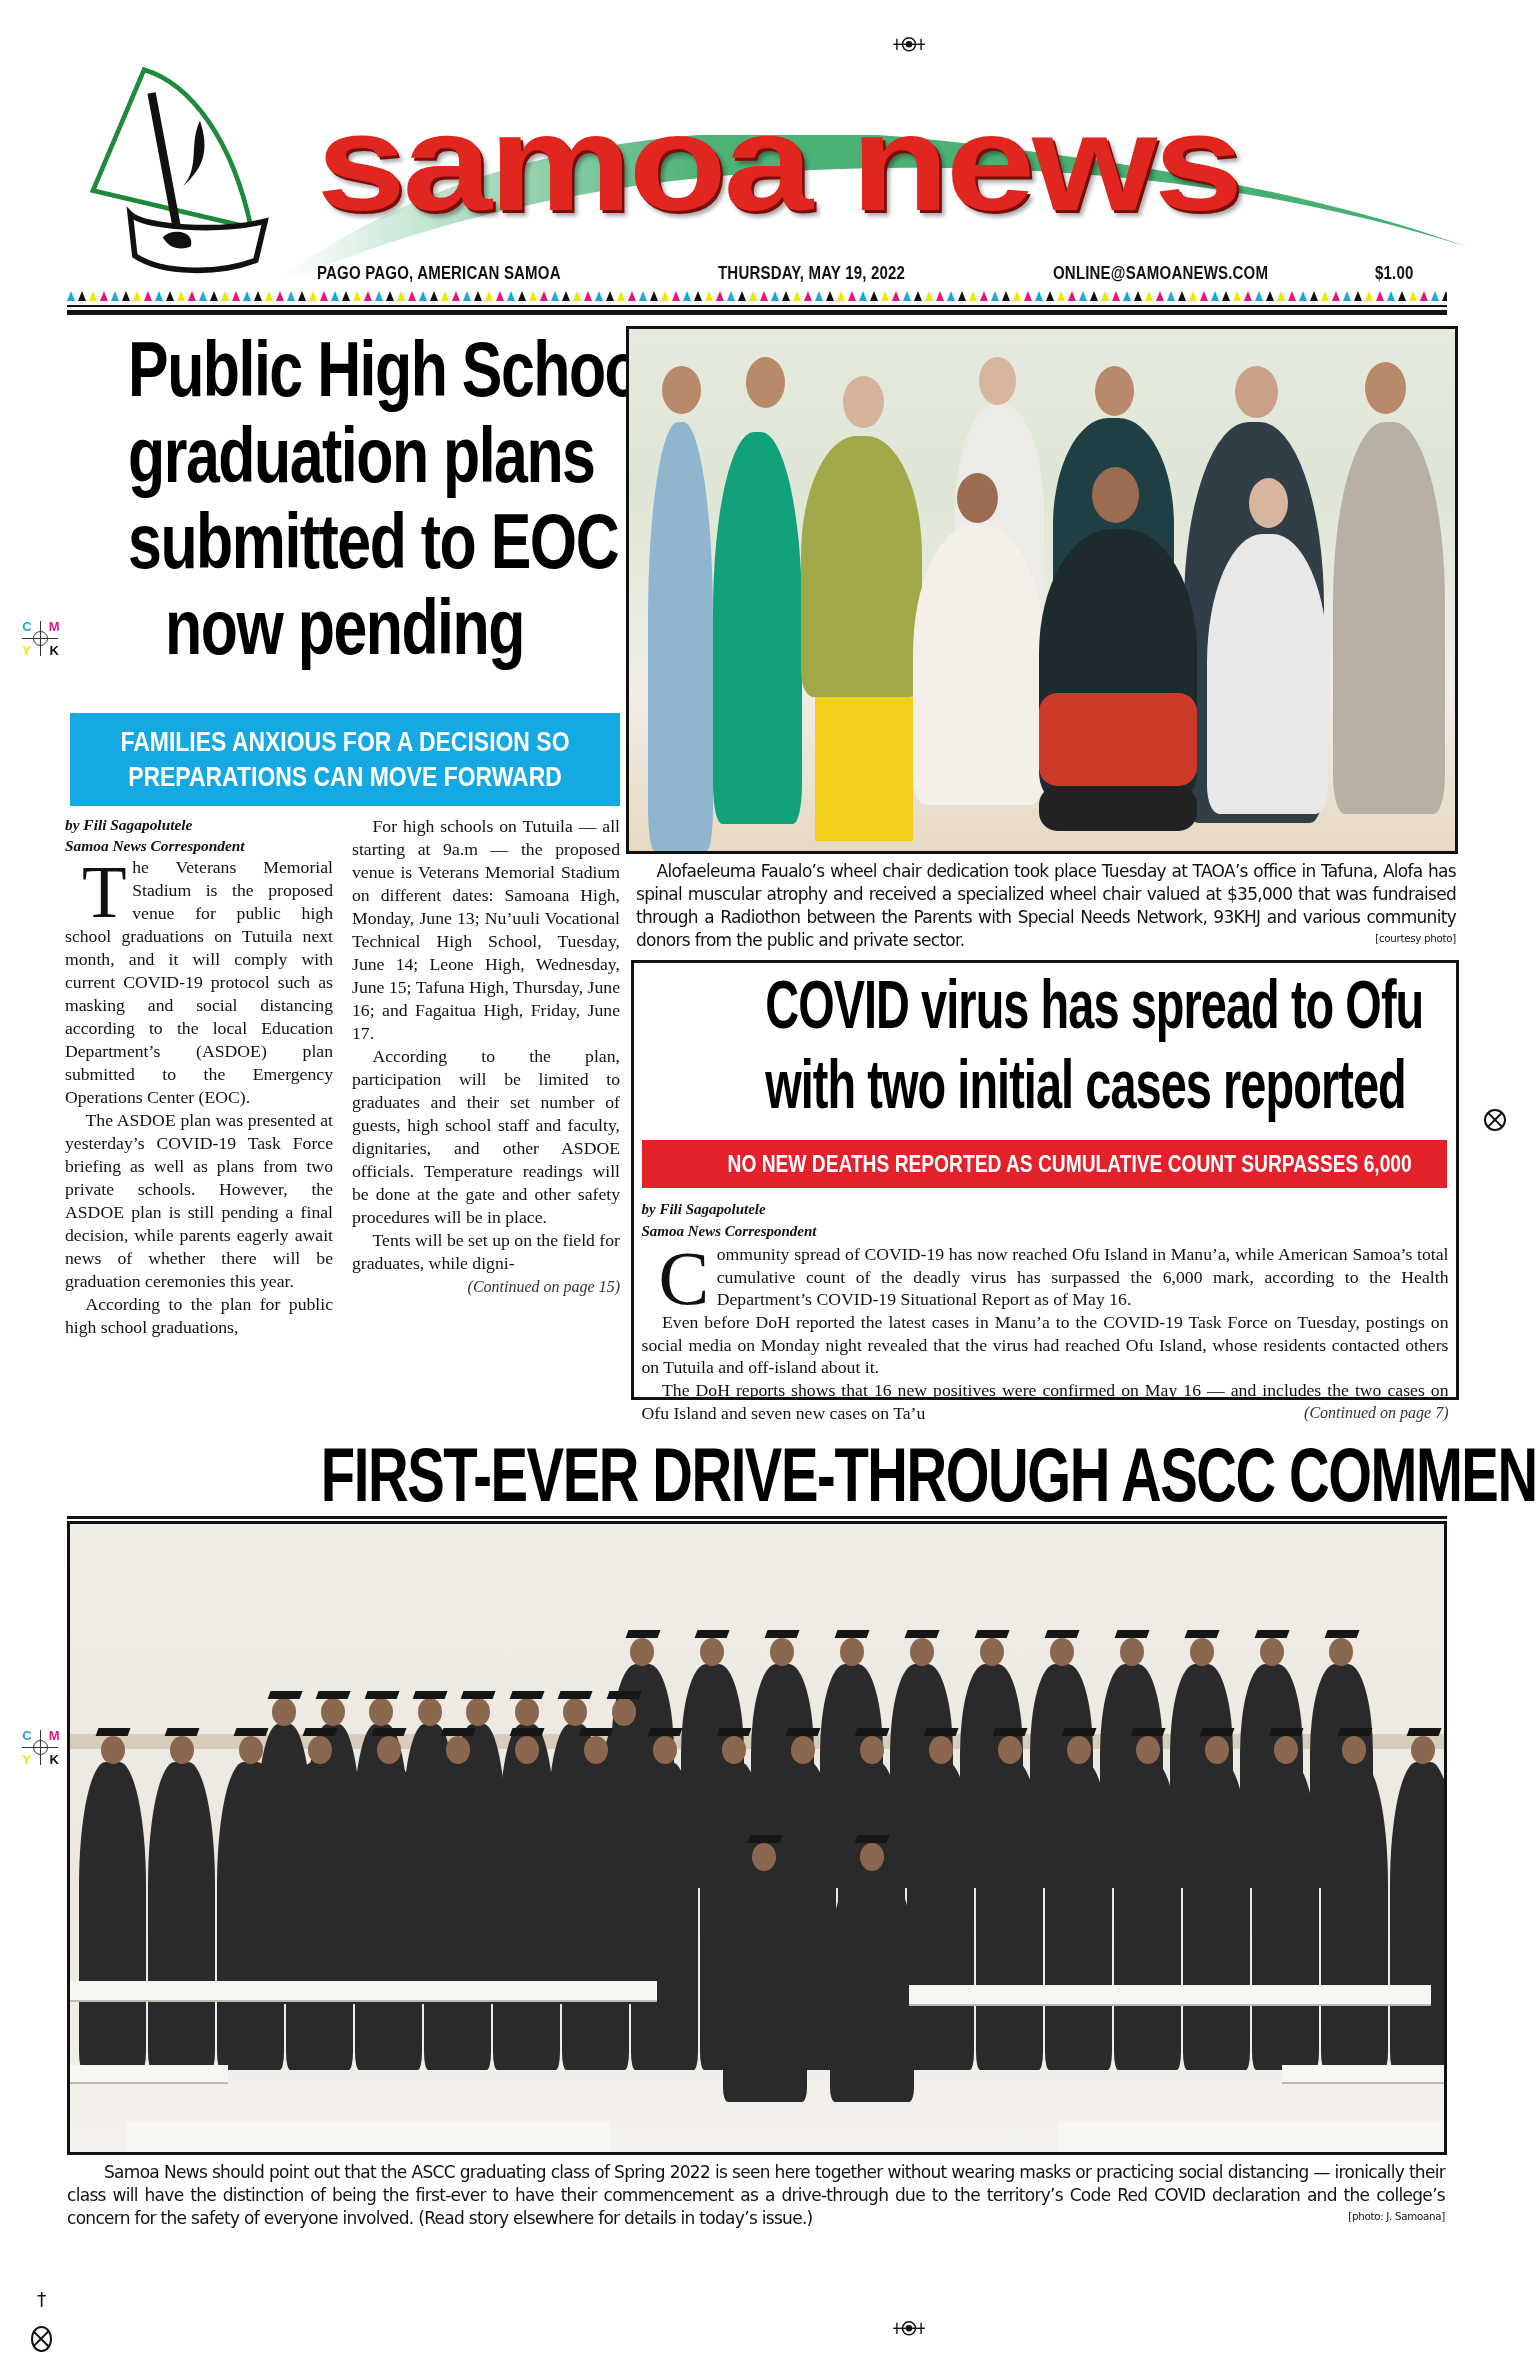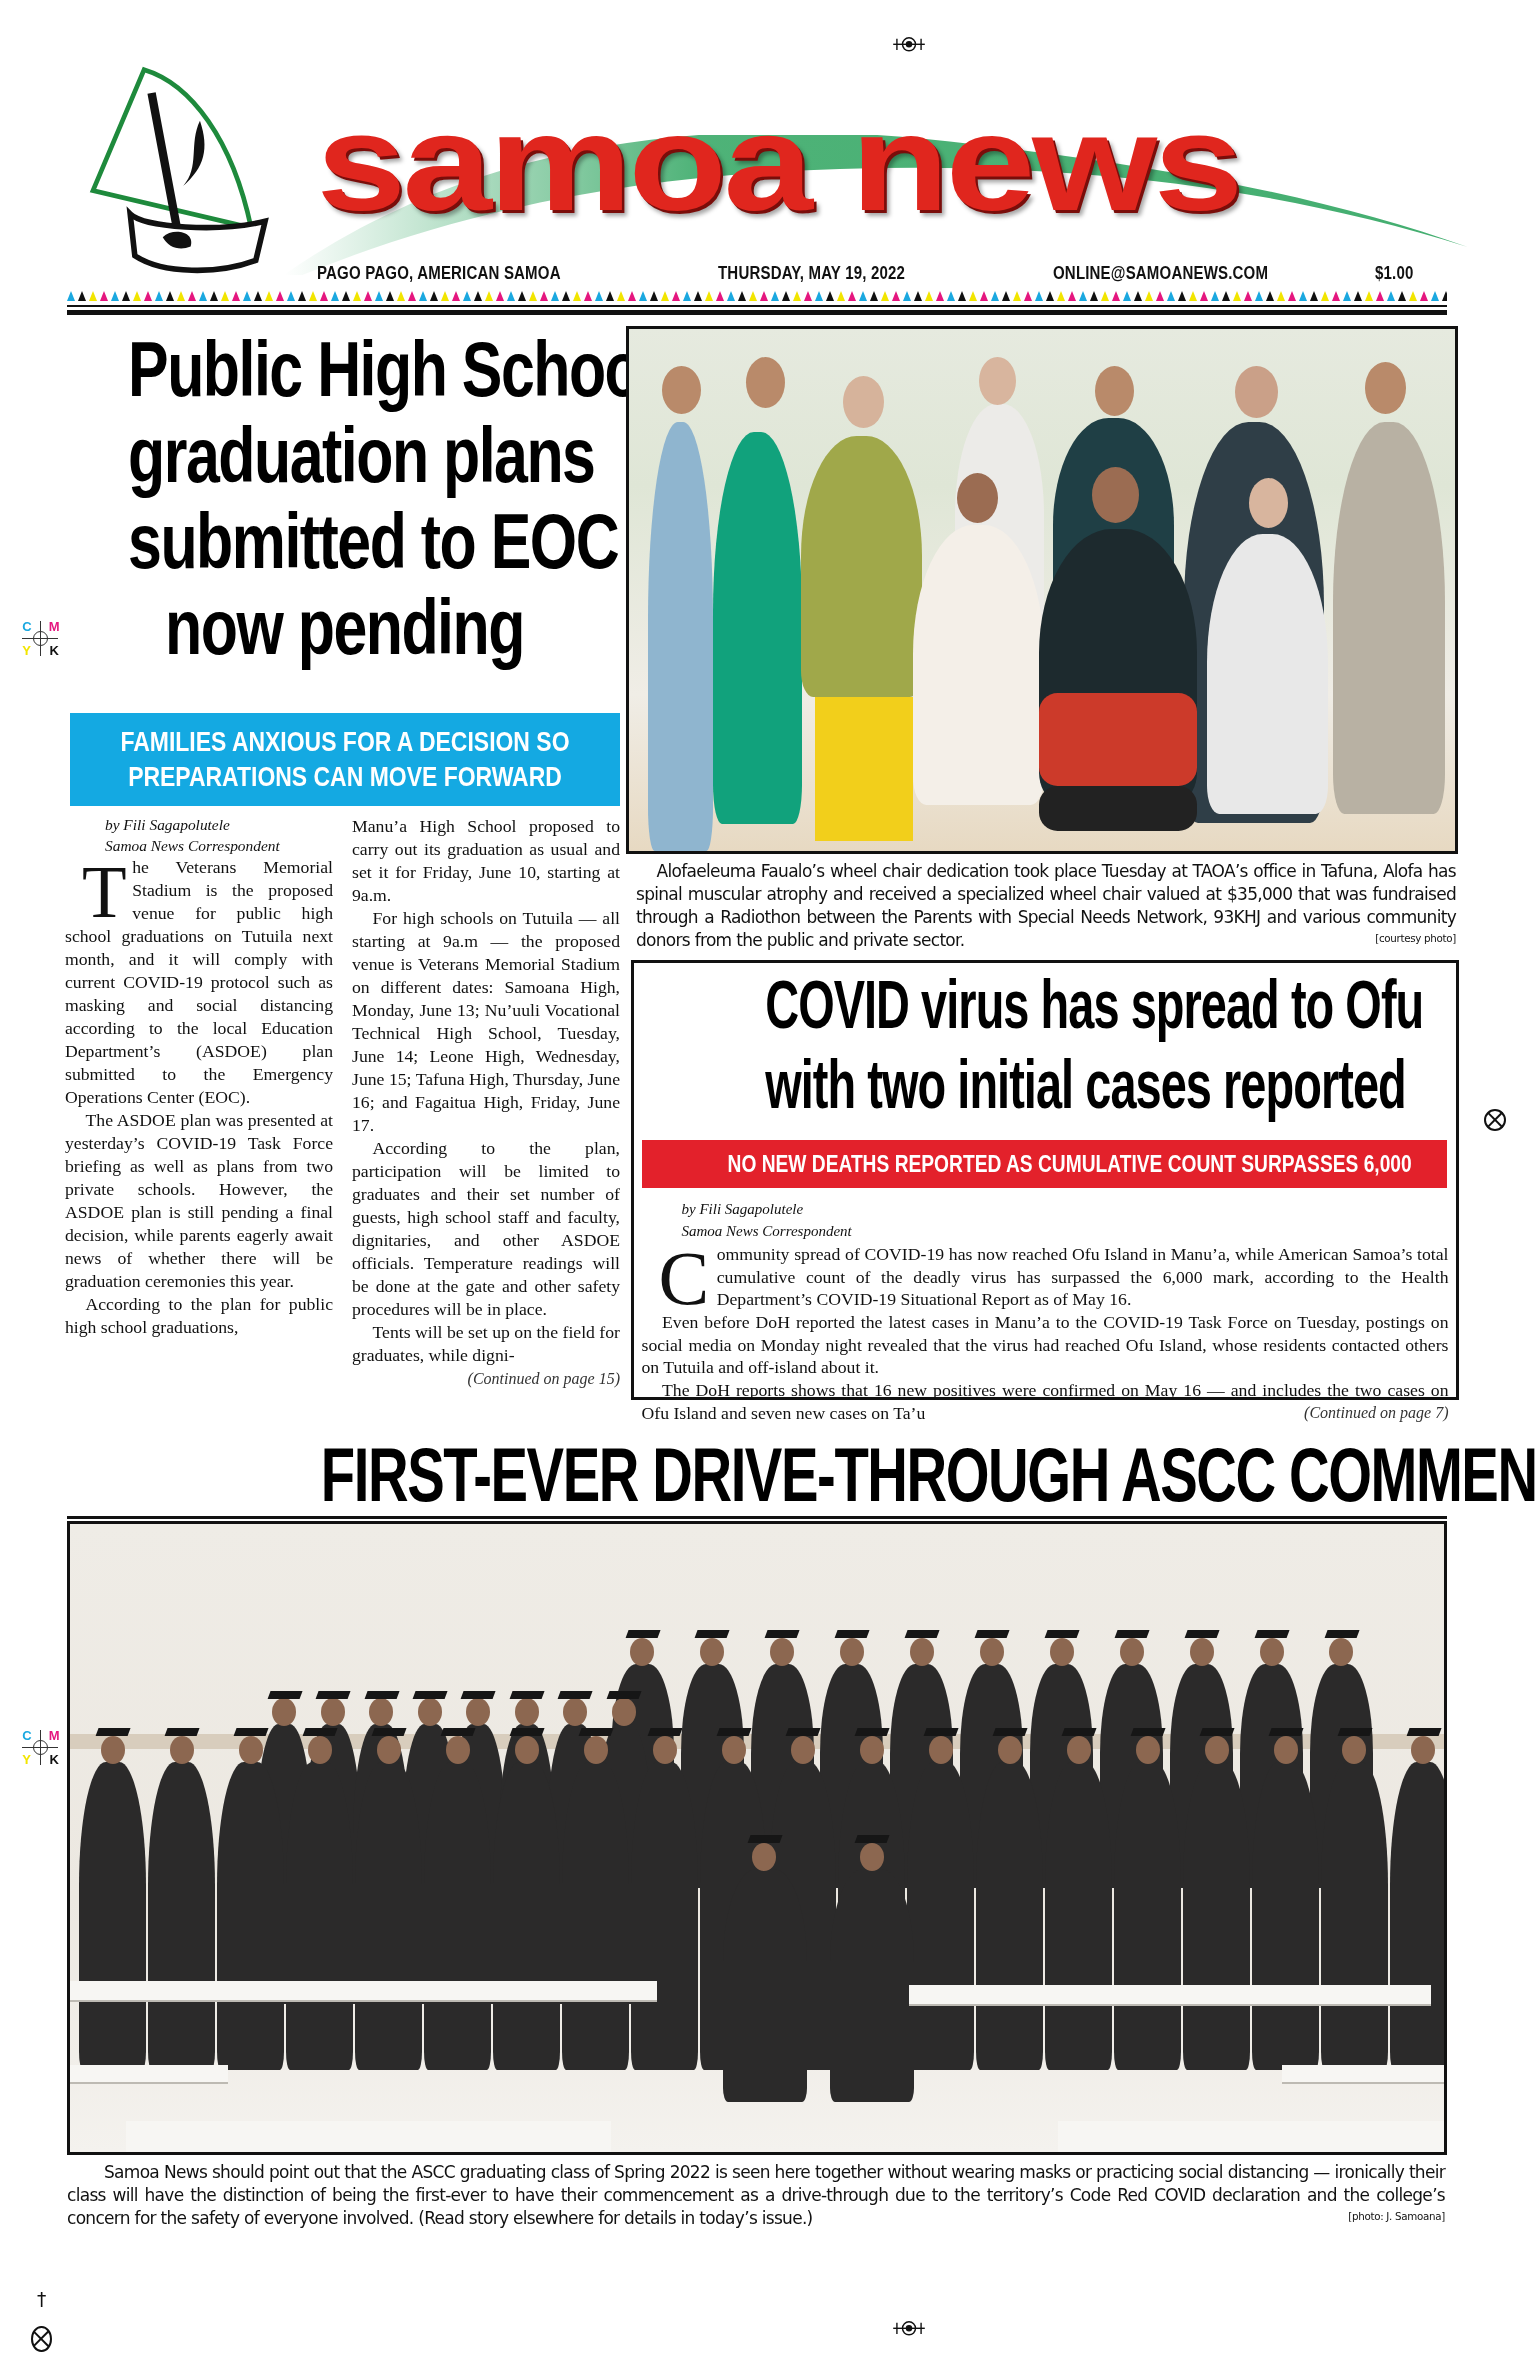--- a/index.html
+++ b/index.html
@@ -50,21 +50,21 @@
     font-size: 78px; line-height: 86px; letter-spacing: -1.9px;
   }
   .h1 .ln { display: block; transform: scaleX(0.78); transform-origin: center top; white-space: nowrap; }
   .deck-blue {
     position: absolute; left: 70px; top: 713px; width: 550px; height: 93px; background: #14a9e2;
     color: #fff; font-family: "Liberation Sans", sans-serif; font-weight: bold; text-align: center;
     font-size: 28px; line-height: 35px; padding-top: 11.2px; letter-spacing: 0px;
   }
   .deck-blue .ln { display: block; transform: scaleX(0.82); transform-origin: center top; white-space: nowrap; }
 
-  .byline { font-style: italic; font-weight: normal; font-size: 15.4px; line-height: 20.5px; margin-left: 40px; }
+  .byline { font-style: italic; font-weight: bold; font-size: 15.4px; line-height: 20.5px; }
   .col { position: absolute; font-size: 17.7px; line-height: 23px; text-align: justify; color: #111; }
   .col p { text-indent: 20.5px; }
   .col p.noind { text-indent: 0; }
   .dropcap { float: left; font-size: 73px; line-height: 58px; margin: 7.5px 5.6px 0 17px; font-family: "Liberation Serif", serif; }
   .cont { font-style: italic; text-align: right; font-size: 16px; color: #333; }
 
   
   .photo1 { position: absolute; left: 626px; top: 326px; width: 832px; height: 528px; border: 3.7px solid #111; overflow: hidden;
     background: linear-gradient(180deg, #e6eadf 0%, #dfe6d6 30%, #f0ede6 70%, #e7d9c2 100%); }
   .person { position: absolute; border-radius: 46% 46% 10% 10%; }
@@ -330,21 +330,20 @@
 
   <div class="col" style="left:65px; top:815px; width:268px;">
     <div class="byline">by Fili Sagapolutele</div>
     <div class="byline">Samoa News Correspondent</div>
     <p class="noind"><span class="dropcap">T</span><span>he Veterans Memorial Stadium is the proposed venue for public high school graduations on Tutuila next month, and it will comply with current COVID-19 protocol such as masking and social distancing according to the local Education Department’s (ASDOE) plan submitted to the Emergency Operations Center (EOC).</span></p>
     <p>The ASDOE plan was presented at yesterday’s COVID-19 Task Force briefing as well as plans from two private schools. However, the ASDOE plan is still pending a final decision, while parents eagerly await news of whether there will be graduation ceremonies this year.</p>
     <p>According to the plan for public high school graduations,</p>
   </div>
 
   <div class="col" style="left:352px; top:815px; width:268px;">
-    <p class="noind">Manu’a High School proposed to carry out its graduation as usual and set it for Friday, June 10, starting at 9a.m.</p>
     <p>For high schools on Tutuila — all starting at 9a.m — the proposed venue is Veterans Memorial Stadium on different dates: Samoana High, Monday, June 13; Nu’uuli Vocational Technical High School, Tuesday, June 14; Leone High, Wednesday, June 15; Tafuna High, Thursday, June 16; and Fagaitua High, Friday, June 17.</p>
     <p>According to the plan, participation will be limited to graduates and their set number of guests, high school staff and faculty, dignitaries, and other ASDOE officials. Temperature readings will be done at the gate and other safety procedures will be in place.</p>
     <p>Tents will be set up on the field for graduates, while digni-</p>
     <div class="cont">(Continued on page 15)</div>
   </div>
 </article>
 
 <figure>
   <div class="photo1">
 

